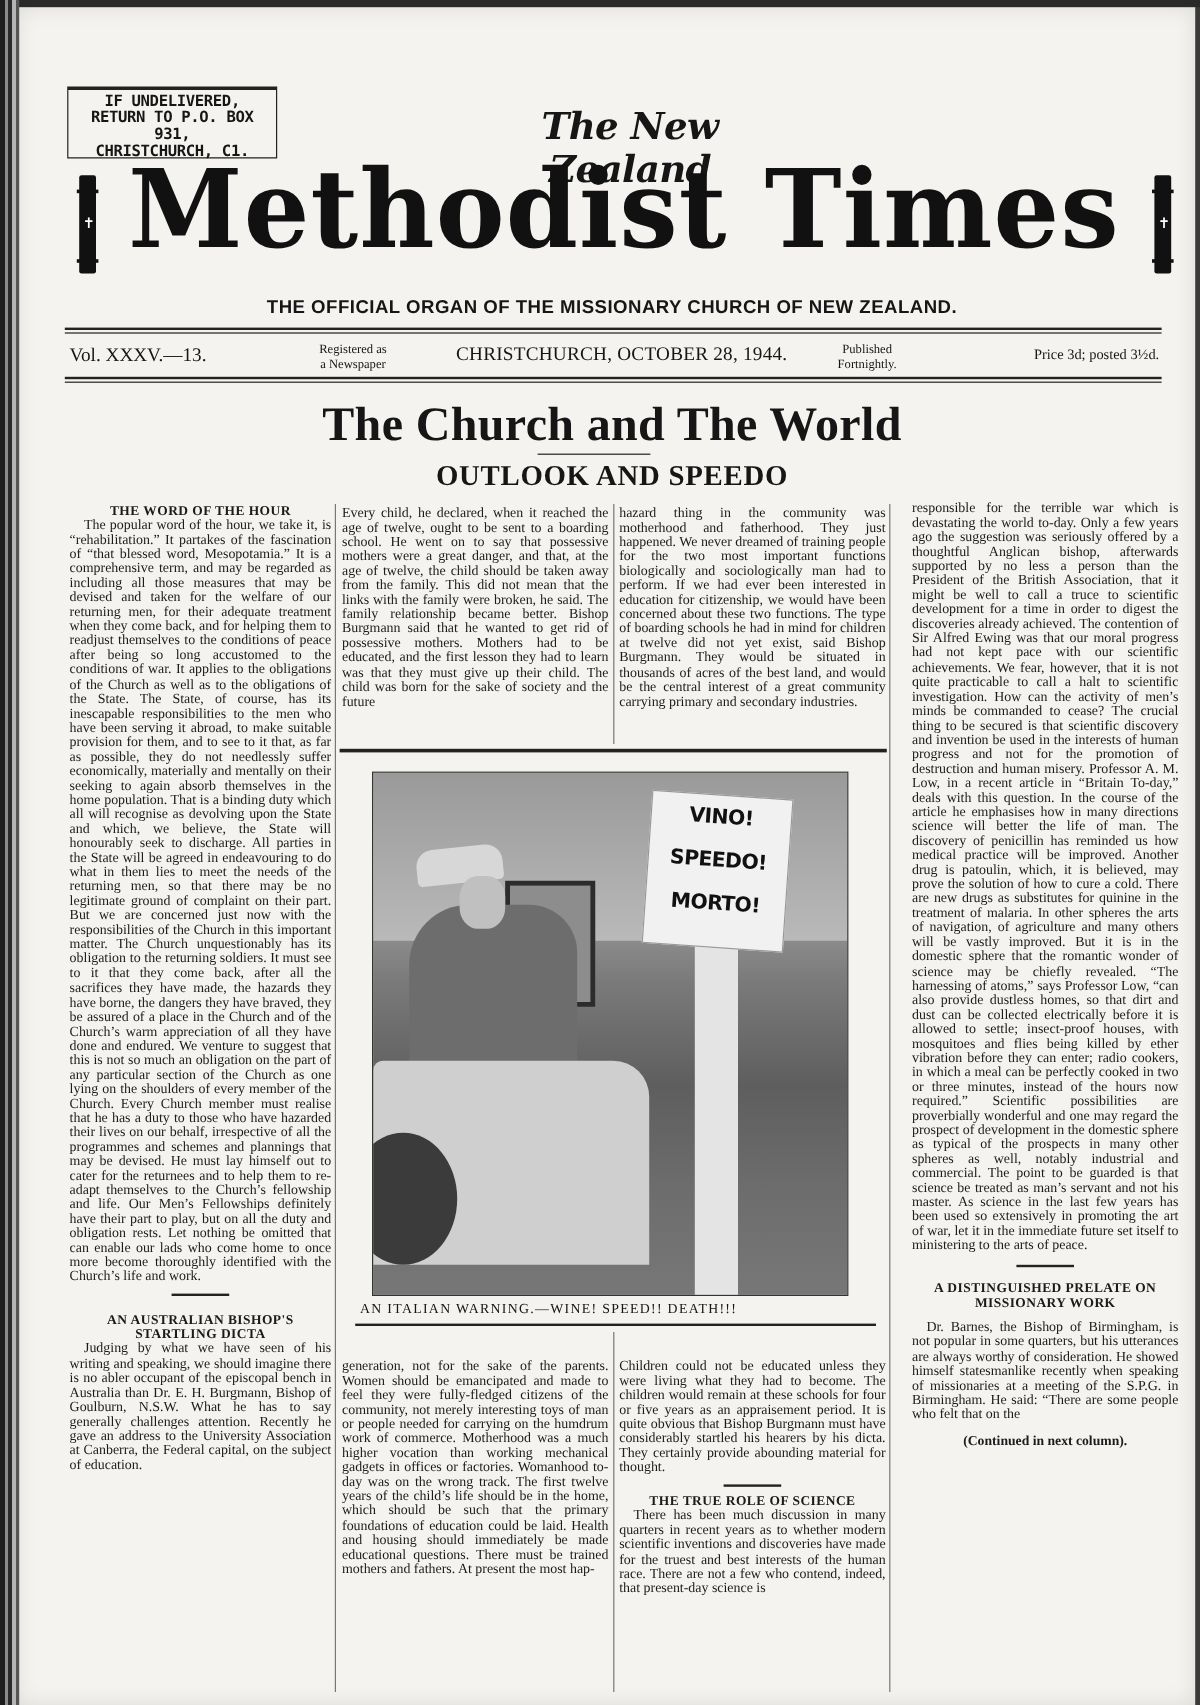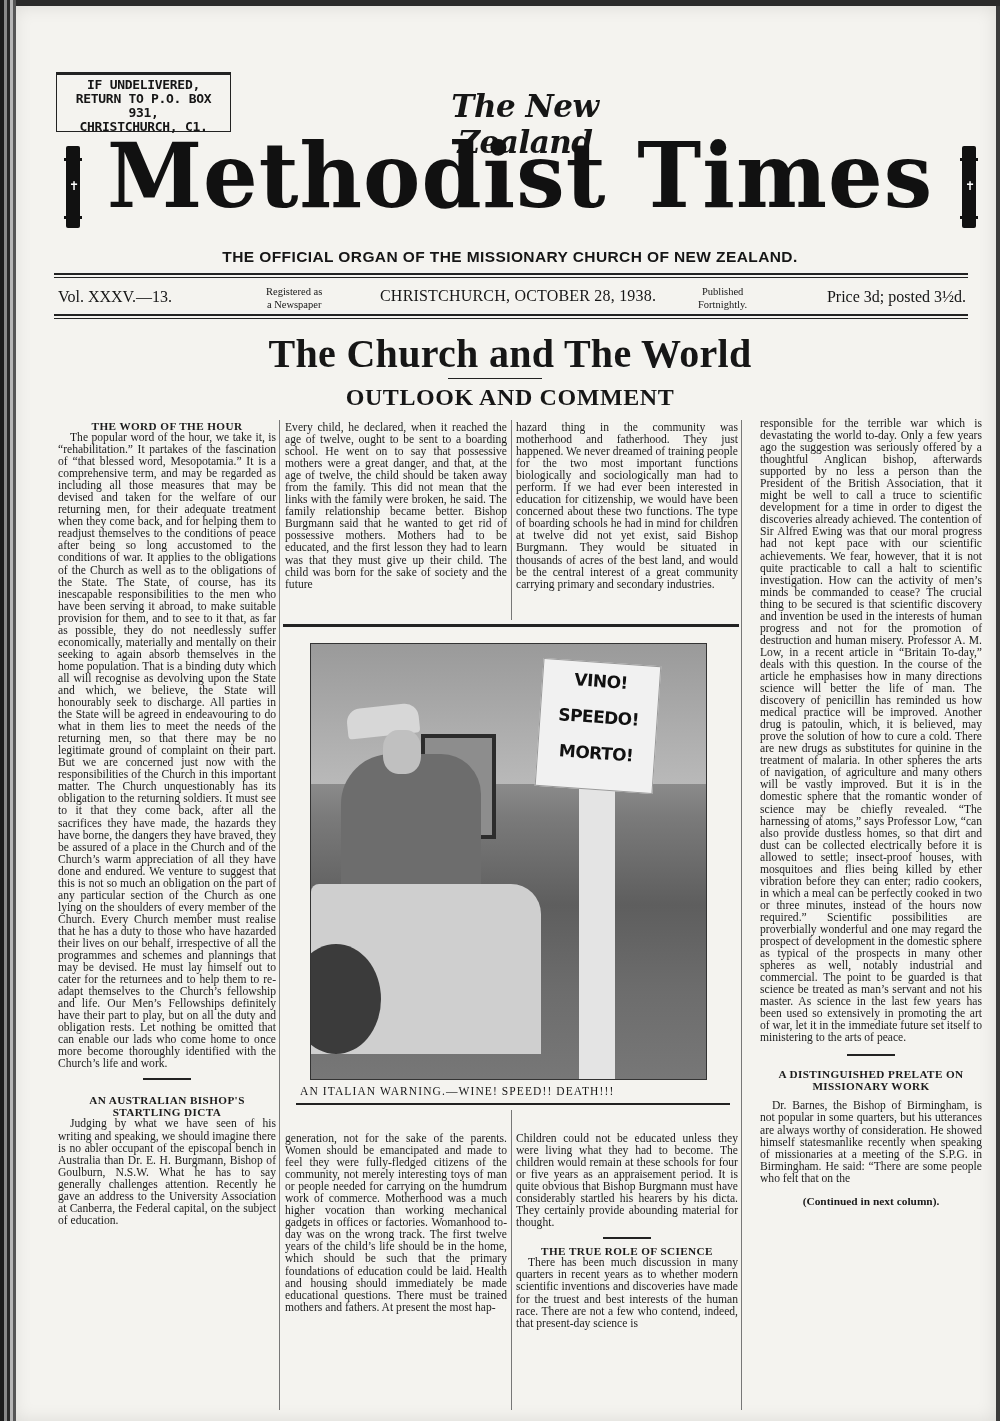--- a/index.html
+++ b/index.html
@@ -27,21 +27,21 @@
   .bookend { position: absolute; top: 146px; width: 14px; height: 82px; background: #111; border-radius: 2px; }
   .bookend::before { content: ""; position: absolute; left: -2px; right: -2px; top: 12px; height: 3px; background: #111; box-shadow: 0 58px 0 #111; }
   .bookend .cross { position: absolute; left: 3px; top: 33px; width: 8px; height: 14px; color: #fff; font-size: 12px; line-height: 14px; text-align: center; font-family: "DejaVu Sans", sans-serif; }
   .subtitle { position: absolute; left: 160px; top: 248px; width: 700px; text-align: center;
     font-family: "Liberation Sans", sans-serif; font-weight: bold; font-size: 15.5px; letter-spacing: 0.4px; }
   .rule-dbl { position: absolute; left: 54px; width: 914px; height: 5px; border-top: 2px solid #222; border-bottom: 1px solid #222; }
   .dateline { position: absolute; left: 58px; top: 285px; width: 912px; height: 30px; font-family: "Liberation Serif", serif; }
   .dateline .vol { position: absolute; left: 0; top: 3px; font-size: 16px; }
   .dateline .small2 { position: absolute; font-size: 10.5px; line-height: 13px; text-align: center; }
   .dateline .city { position: absolute; left: 322px; top: 2px; font-size: 16px; letter-spacing: 0.2px; }
-  .dateline .price { position: absolute; right: 4px; top: 3px; font-size: 16px; text-align: right; }
+  .dateline .price { position: absolute; right: 4px; top: 3px; font-size: 12px; text-align: right; }
 
   
   .headline { position: absolute; left: 200px; top: 330px; width: 620px; text-align: center;
     font-family: "Liberation Serif", serif; font-weight: bold; font-size: 40px; letter-spacing: 0.3px; }
   .head-rule { position: absolute; left: 448px; top: 378px; width: 94px; height: 1px; background: #222; }
   .subhead { position: absolute; left: 250px; top: 384px; width: 520px; text-align: center;
     font-family: "Liberation Serif", serif; font-weight: bold; font-size: 24px; letter-spacing: 0.6px; }
 
   
   .col { position: absolute; font-family: "Liberation Serif", serif; font-size: 11.6px; line-height: 12.05px; text-align: justify; color: #1b1b1b; }
@@ -91,32 +91,32 @@
 <div class="title-main">Methodist Times</div>
 <div class="subtitle">THE OFFICIAL ORGAN OF THE MISSIONARY CHURCH OF NEW ZEALAND.</div>
 
 <div class="rule-dbl" style="top:273px;"></div>
 <div class="dateline">
   <span class="vol">Vol. XXXV.—13.</span>
   <div class="small2" style="left:208px; top:0;">
     <div>Registered as</div>
     <div>a Newspaper</div>
   </div>
-  <span class="city">CHRISTCHURCH, OCTOBER 28, 1938.</span>
+  <span class="city">CHRISTCHURCH, OCTOBER 28, 1944.</span>
   <div class="small2" style="left:640px; top:0;">
     <div>Published</div>
     <div>Fortnightly.</div>
   </div>
   <span class="price">Price 3d; posted 3½d.</span>
 </div>
 <div class="rule-dbl" style="top:314px;"></div>
 
 <div class="headline">The Church and The World</div>
 <div class="head-rule"></div>
-<div class="subhead">OUTLOOK AND COMMENT</div>
+<div class="subhead">OUTLOOK AND SPEEDO</div>
 
 <div class="col" style="left:58px; top:420px; width:218px;">
   <p class="col-heading">THE WORD OF THE HOUR</p>
   <p>The popular word of the hour, we take it, is “rehabilitation.” It partakes of the fascination of “that blessed word, Mesopotamia.” It is a comprehensive term, and may be regarded as including all those measures that may be devised and taken for the welfare of our returning men, for their adequate treatment when they come back, and for helping them to readjust themselves to the conditions of peace after being so long accustomed to the conditions of war. It applies to the obligations of the Church as well as to the obligations of the State. The State, of course, has its inescapable responsibilities to the men who have been serving it abroad, to make suitable provision for them, and to see to it that, as far as possible, they do not needlessly suffer economically, materially and mentally on their seeking to again absorb themselves in the home population. That is a binding duty which all will recognise as devolving upon the State and which, we believe, the State will honourably seek to discharge. All parties in the State will be agreed in endeavouring to do what in them lies to meet the needs of the returning men, so that there may be no legitimate ground of complaint on their part. But we are concerned just now with the responsibilities of the Church in this important matter. The Church unquestionably has its obligation to the returning soldiers. It must see to it that they come back, after all the sacrifices they have made, the hazards they have borne, the dangers they have braved, they be assured of a place in the Church and of the Church’s warm appreciation of all they have done and endured. We venture to suggest that this is not so much an obligation on the part of any particular section of the Church as one lying on the shoulders of every member of the Church. Every Church member must realise that he has a duty to those who have hazarded their lives on our behalf, irrespective of all the programmes and schemes and plannings that may be devised. He must lay himself out to cater for the returnees and to help them to re-adapt themselves to the Church’s fellowship and life. Our Men’s Fellowships definitely have their part to play, but on all the duty and obligation rests. Let nothing be omitted that can enable our lads who come home to once more become thoroughly identified with the Church’s life and work.</p>
   <div class="short-rule"></div>
   <p class="col-heading" style="padding:0 12px;">AN AUSTRALIAN BISHOP'S STARTLING DICTA</p>
   <p>Judging by what we have seen of his writing and speaking, we should imagine there is no abler occupant of the episcopal bench in Australia than Dr. E. H. Burgmann, Bishop of Goulburn, N.S.W. What he has to say generally challenges attention. Recently he gave an address to the University Association at Canberra, the Federal capital, on the subject of education.</p>
 </div>
 <div class="vsep" style="left:279px; top:420px; height:990px;"></div>
 

